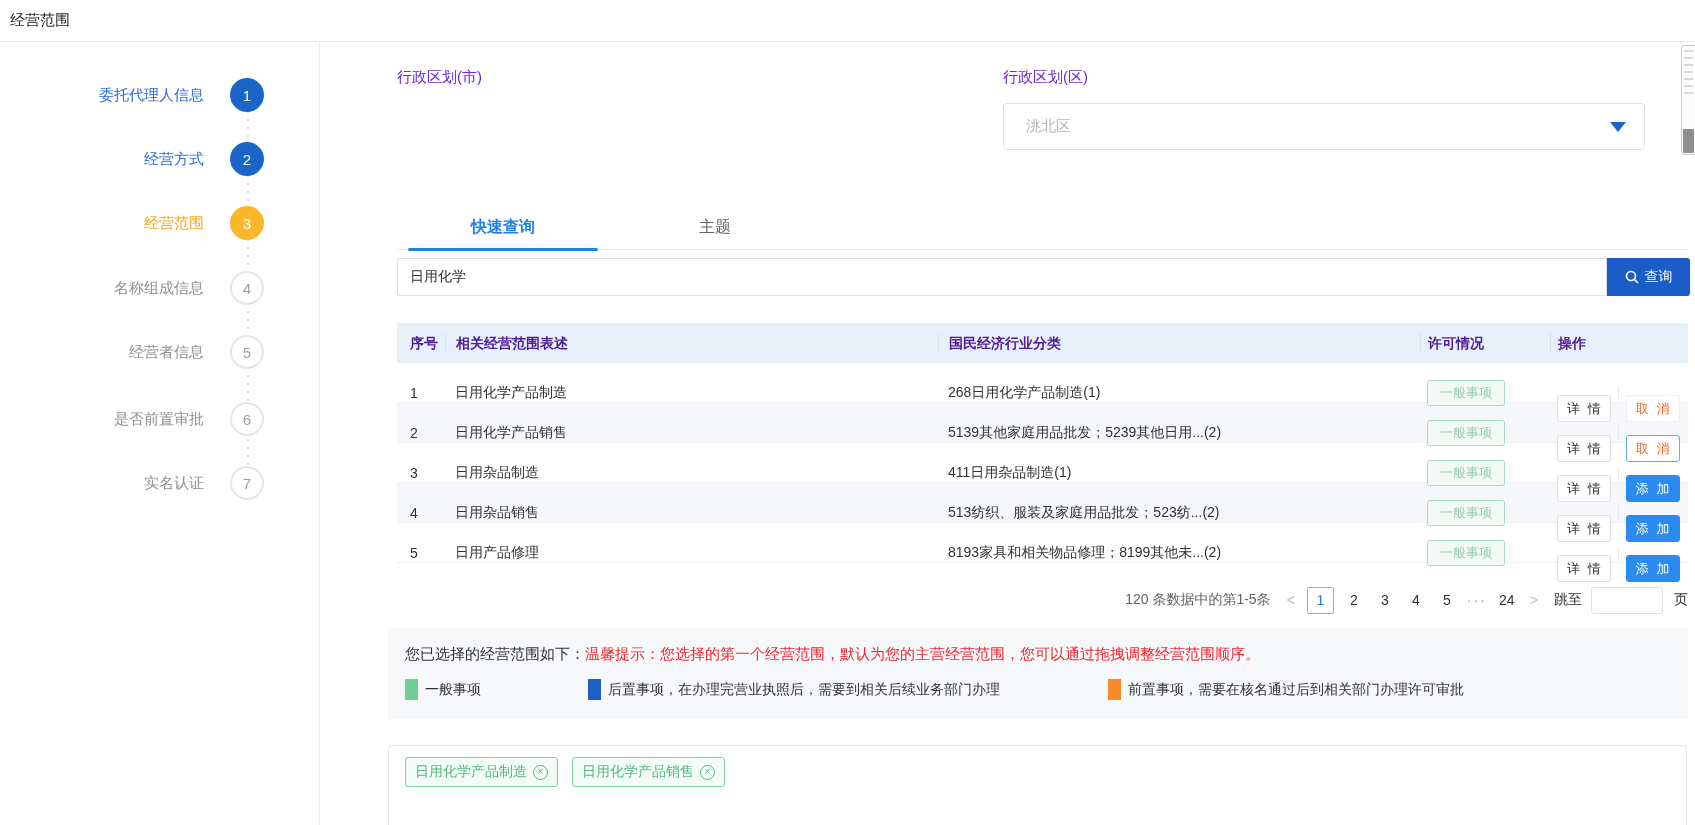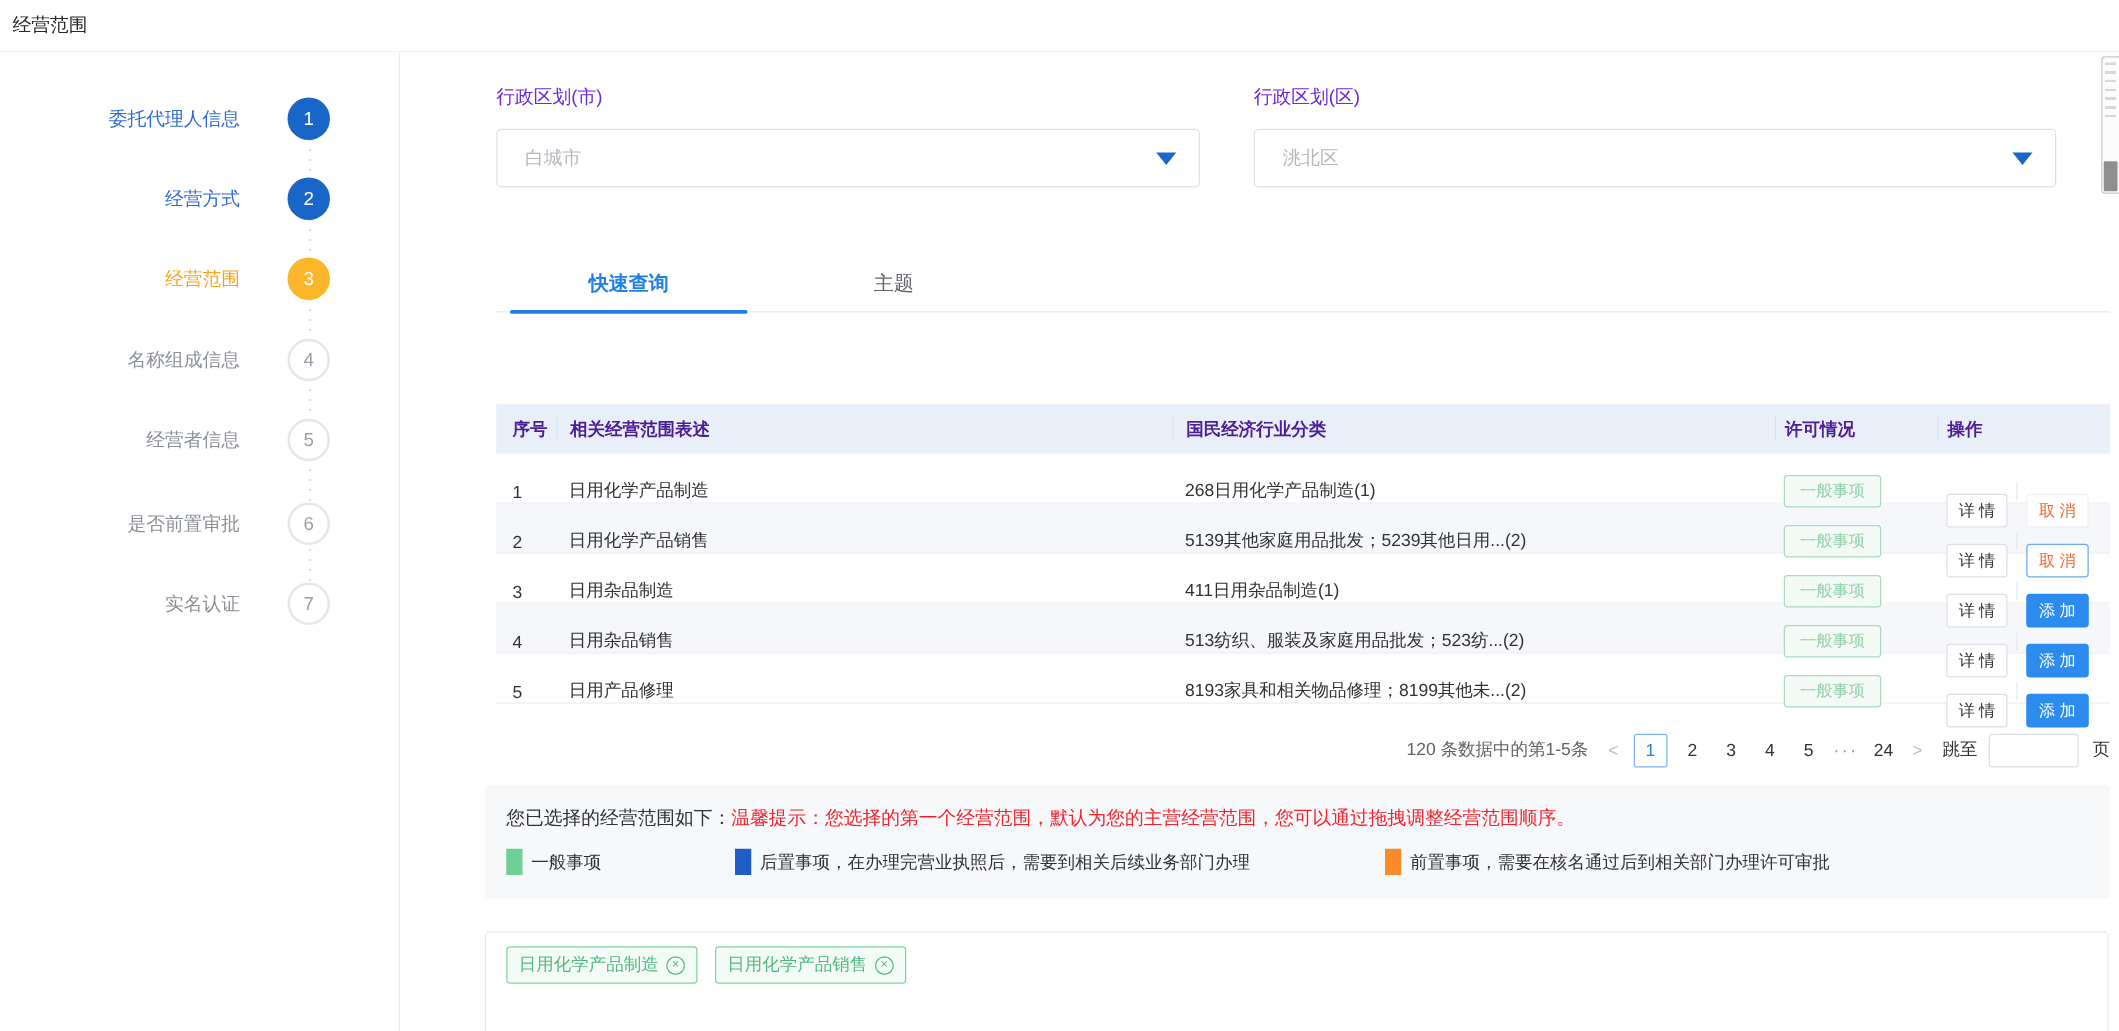--- a/index.html
+++ b/index.html
@@ -9,21 +9,21 @@
   
   .topbar { position:absolute; top:0; left:0; width:1695px; height:42px;
     border-bottom:1px solid #ececec; display:flex; align-items:center; padding-left:10px; }
   .topbar .title { font-size:15px; color:#262626; }
 
   
   .sidebar { position:absolute; left:0; top:42px; width:320px; height:783px;
     border-right:1px solid #ececec; background:#fff; }
   .sidebar .dotline { position:absolute; left:247px; top:53px; width:2px; height:390px;
     background:repeating-linear-gradient(to bottom,#dcdfe4 0 2px,transparent 2px 8px); }
-  .step { position:absolute; right:55px; height:34px; display:flex; align-items:center; gap:38px; cursor:pointer; }
+  .step { position:absolute; right:55px; height:34px; display:flex; align-items:center; gap:26px; cursor:pointer; }
   .step .lbl { font-size:15px; white-space:nowrap; }
   .step .circ { width:34px; height:34px; border-radius:50%; display:flex; align-items:center;
     justify-content:center; font-size:15px; position:relative; z-index:2; }
   .step.done .lbl { color:#2e6bd4; }
   .step.done .circ { background:#1a66c8; color:#fff; }
   .step.current .lbl { color:#f6a41f; }
   .step.current .circ { background:#fbb629; color:#fff; }
   .step.todo .lbl { color:#8b9097;text-align:right; }
   .step.todo .circ { background:#fff; border:2px solid #e3e6ea; color:#9aa0a8; }
 
@@ -66,21 +66,21 @@
   .thead > .c4, .thead > .c5 { padding-left:7px; }
   .tr { height:40px; border-bottom:1px solid #eef0f4; background:#fff; }
   .tr.stripe { background:#f5f7fa; }
   .tr > div { padding-left:10px; }
   .tr > div:first-child { padding-left:13px; }
   .tr > .c4, .tr > .c5 { padding-left:7px; }
   .badge { display:inline-block; padding:3px 12px; background:#f3faf6; border:1px solid #a9dcc1;
     color:#93cfab; border-radius:3px; font-size:13px; }
   .ops { display:flex; align-items:center; gap:7px; }
   .btn { height:27px; padding:0 9px; border-radius:3px; font-size:13px; cursor:pointer;
-    display:inline-flex; align-items:center; font-family:Liberation Serif, serif;margin-top:32px; }
+    display:inline-flex; align-items:center; font-family:Liberation Mono, monospace;margin-top:32px; }
   .btn-detail { background:#fff; border:1px solid #dcdfe6; color:#303133; }
   .op-div { width:1px; height:14px; background:#e4e7ed; }
   .btn-cancel { background:#fff; border:1px solid #f0f0f0; color:#f5682e; }
   .btn-cancel.focus { border:1px solid #6ea8f0; }
   .btn-add { background:#2b8bee; border:1px solid #2b8bee; color:#fff; }
 
   
   .pager { position:absolute; left:76px; top:543px; width:1291px; height:30px; display:flex;
     justify-content:flex-end; align-items:center; gap:9px; color:#303133; font-size:14px; }
   .pg-summary { color:#606266; margin-right:4px; }
@@ -164,34 +164,40 @@
     <span class="lbl">实名认证</span>
     <span class="circ">7</span>
   </div>
 </div>
 
 <div class="main">
 
   <span class="field-label" style="left:76px">行政区划(市)</span>
   <span class="field-label" style="left:682px">行政区划(区)</span>
 
-  <div class="dropdown" style="left:76px; width:563px">
-    <span class="val">白城市</span>
-    <span class="dd-arrow"></span>
-  </div>
   <div class="dropdown" style="left:682px; width:642px">
     <span class="val">洮北区</span>
     <span class="dd-arrow"></span>
   </div>
 
   <div class="tabs">
     <div class="tab active">快速查询</div>
     <div class="tab">主题</div>
   </div>
 
+  <div class="search-row">
+    <input class="search-input" value="日用化学" style="">
+    <button class="search-btn">
+      <svg width="14" height="14" viewBox="0 0 14 14">
+        <circle cx="6" cy="6" r="4.5" fill="none" stroke="#fff" stroke-width="1.6"></circle>
+        <line x1="9.5" y1="9.5" x2="13" y2="13" stroke="#fff" stroke-width="1.6"></line>
+      </svg>
+      <span>查询</span>
+    </button>
+  </div>
 
   <div class="tbl">
     <div class="trow thead">
       <div class="c1">序号</div>
       <div class="c2">相关经营范围表述</div>
       <div class="c3">国民经济行业分类</div>
       <div class="c4">许可情况</div>
       <div class="c5">操作</div>
     </div>
 

